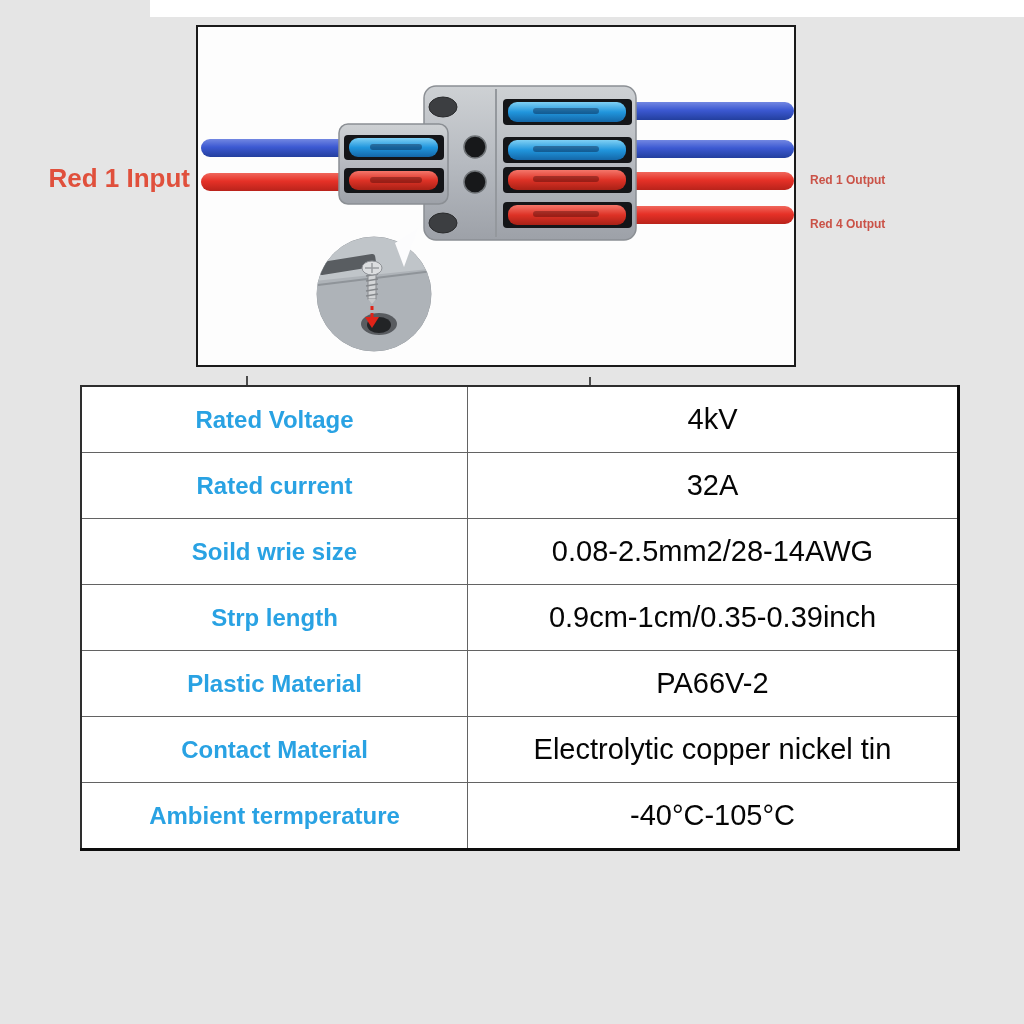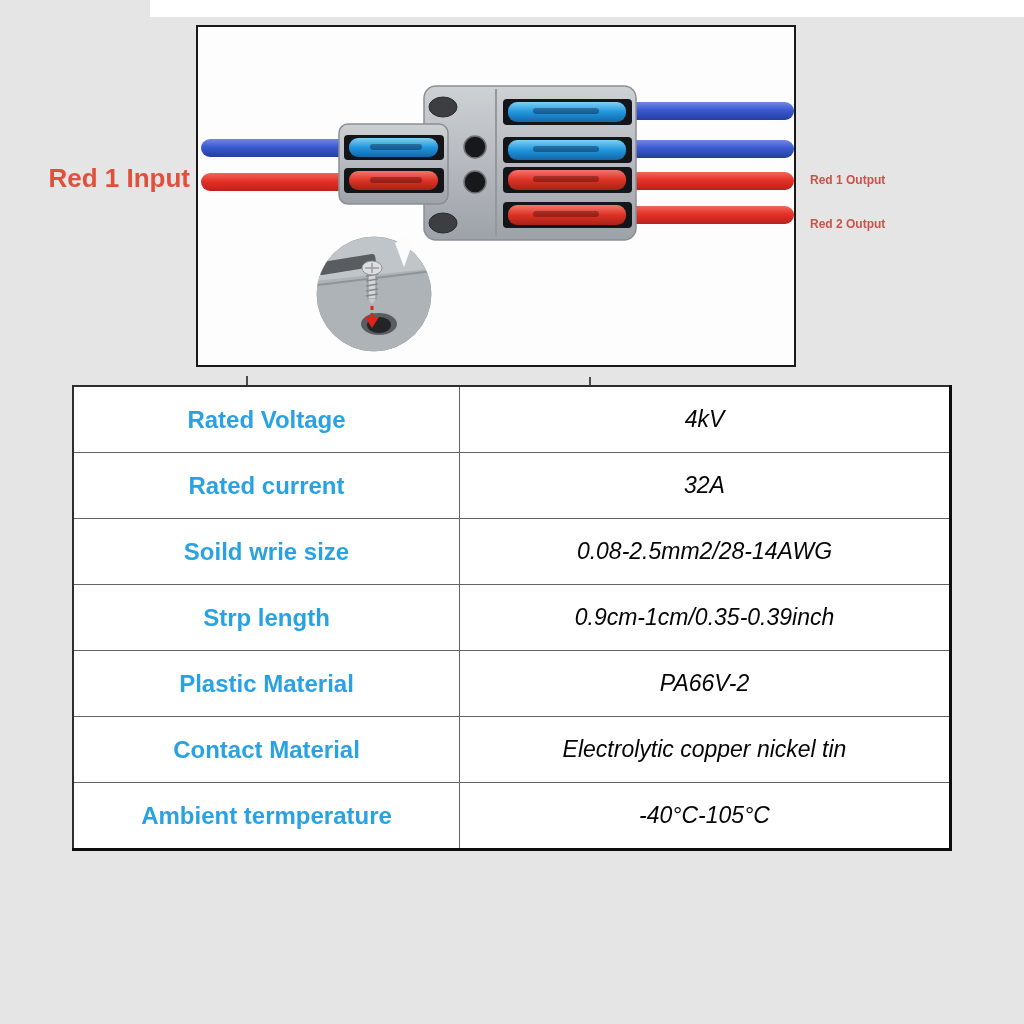--- a/index.html
+++ b/index.html
@@ -27,39 +27,39 @@
   }
   .output-label{
     left:810px;font-size:12px;font-weight:600;line-height:22px;
     color:var(--output-label-color,#ca5247);
   }
   .o1{top:169px;}
   .o2{top:213px;}
 
   
   .spec-table{
-    position:absolute;left:72px;top:385px;width:880px;
+    position:absolute;left:80px;top:385px;width:880px;
     border-collapse:collapse;table-layout:fixed;
     background:#ffffff;
     border:2px solid #2e2e2e;
     border-right:3px solid #0d0d0d;
     border-bottom:3px solid #0d0d0d;
   }
   .spec-table td{
     border:1.5px solid #636363;
     height:65px;text-align:center;vertical-align:middle;
     padding:0 6px;overflow:hidden;
   }
   td.spec-label{
     width:373px;
     color:var(--label-blue,#29a2e3);
     font-size:24px;font-weight:700;
   }
   td.spec-value{
-    color:#050505;font-size:23px;font-weight:400;font-style:italic;
+    color:#050505;font-size:29px;font-weight:400;
   }
   .tick{position:absolute;width:2px;background:#4c4c4c;}
   .t1{left:246px;top:376px;height:10px;}
   .t2{left:589px;top:377px;height:9px;}
 </style>
 </head>
 <body>
 
 <div class="page">
   <div class="top-white"></div>
@@ -179,21 +179,21 @@
             <polygon points="167,290 181,290 174,301" fill="#e02318"></polygon>
           </g>
         </g>
         <polygon points="197,216 220,201 206,240" fill="#fcfcfd"></polygon>
       </g>
     </svg>
   </div>
 
   <div class="diagram-label input-label">Red 1 Input</div>
   <div class="diagram-label output-label o1">Red 1 Output</div>
-  <div class="diagram-label output-label o2">Red 2 Output</div>
+  <div class="diagram-label output-label o2">Red 4 Output</div>
 
   <div class="tick t1"></div>
   <div class="tick t2"></div>
 
   <table class="spec-table">
     <tbody>
         <tr>
           <td class="spec-label">Rated Voltage</td>
           <td class="spec-value">4kV</td>
         </tr>

